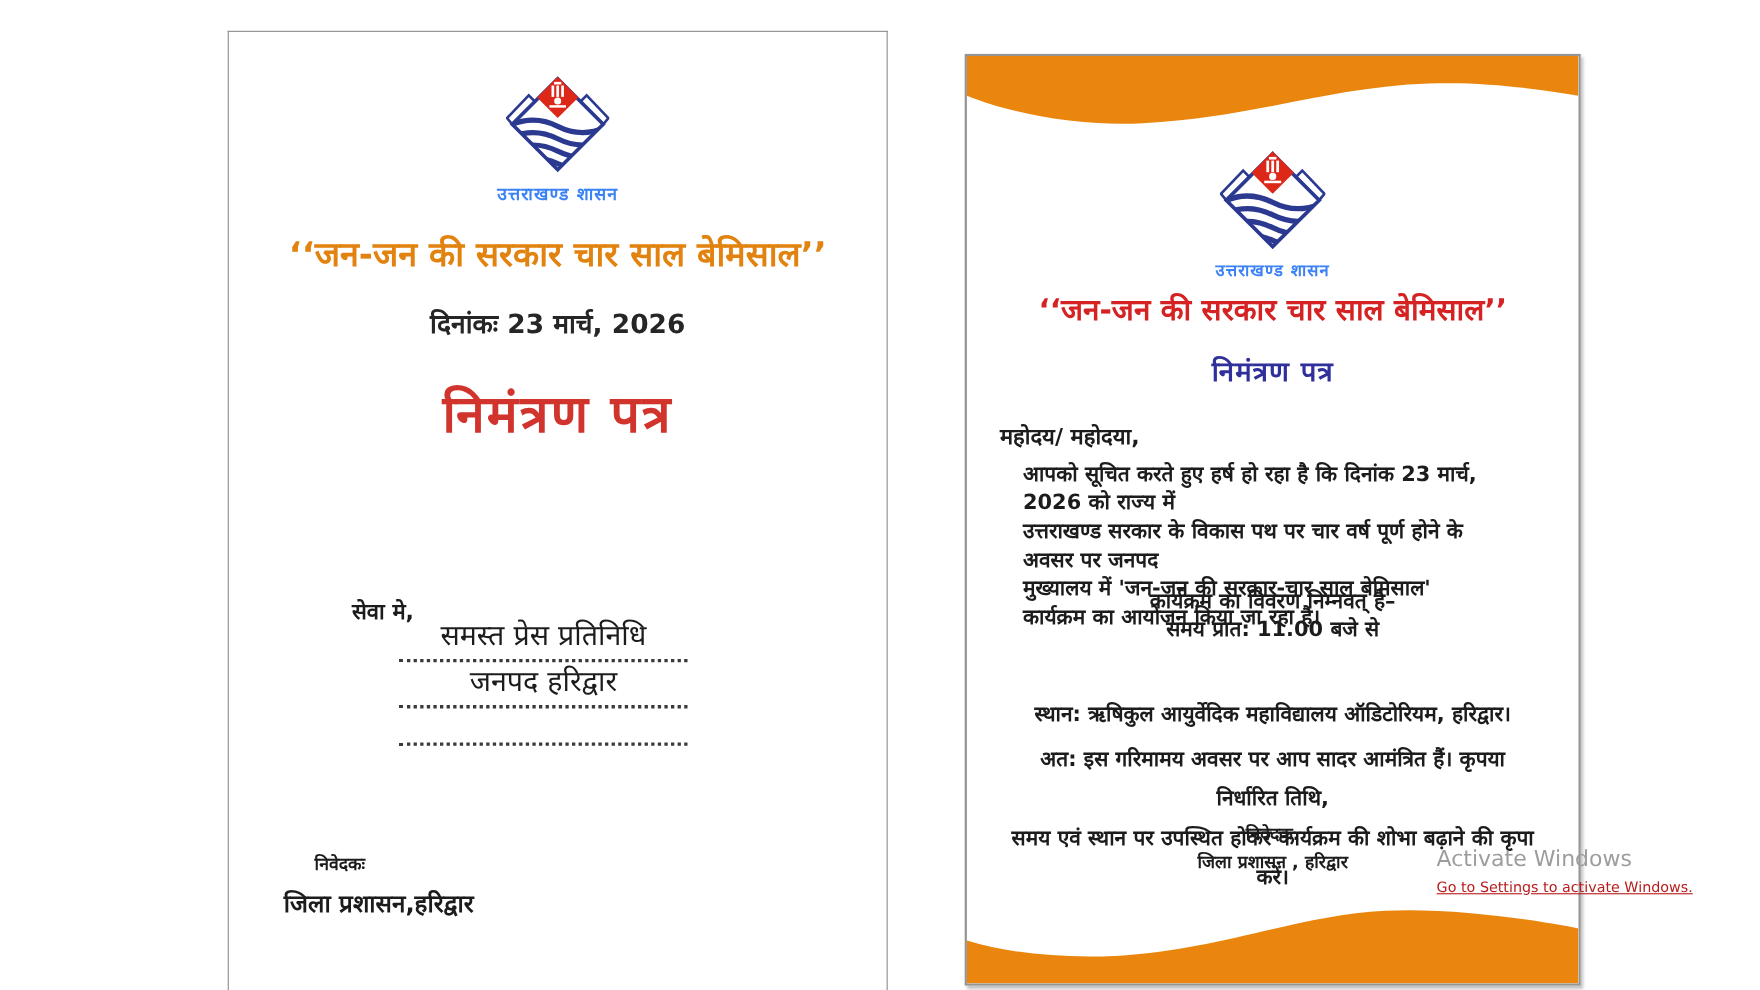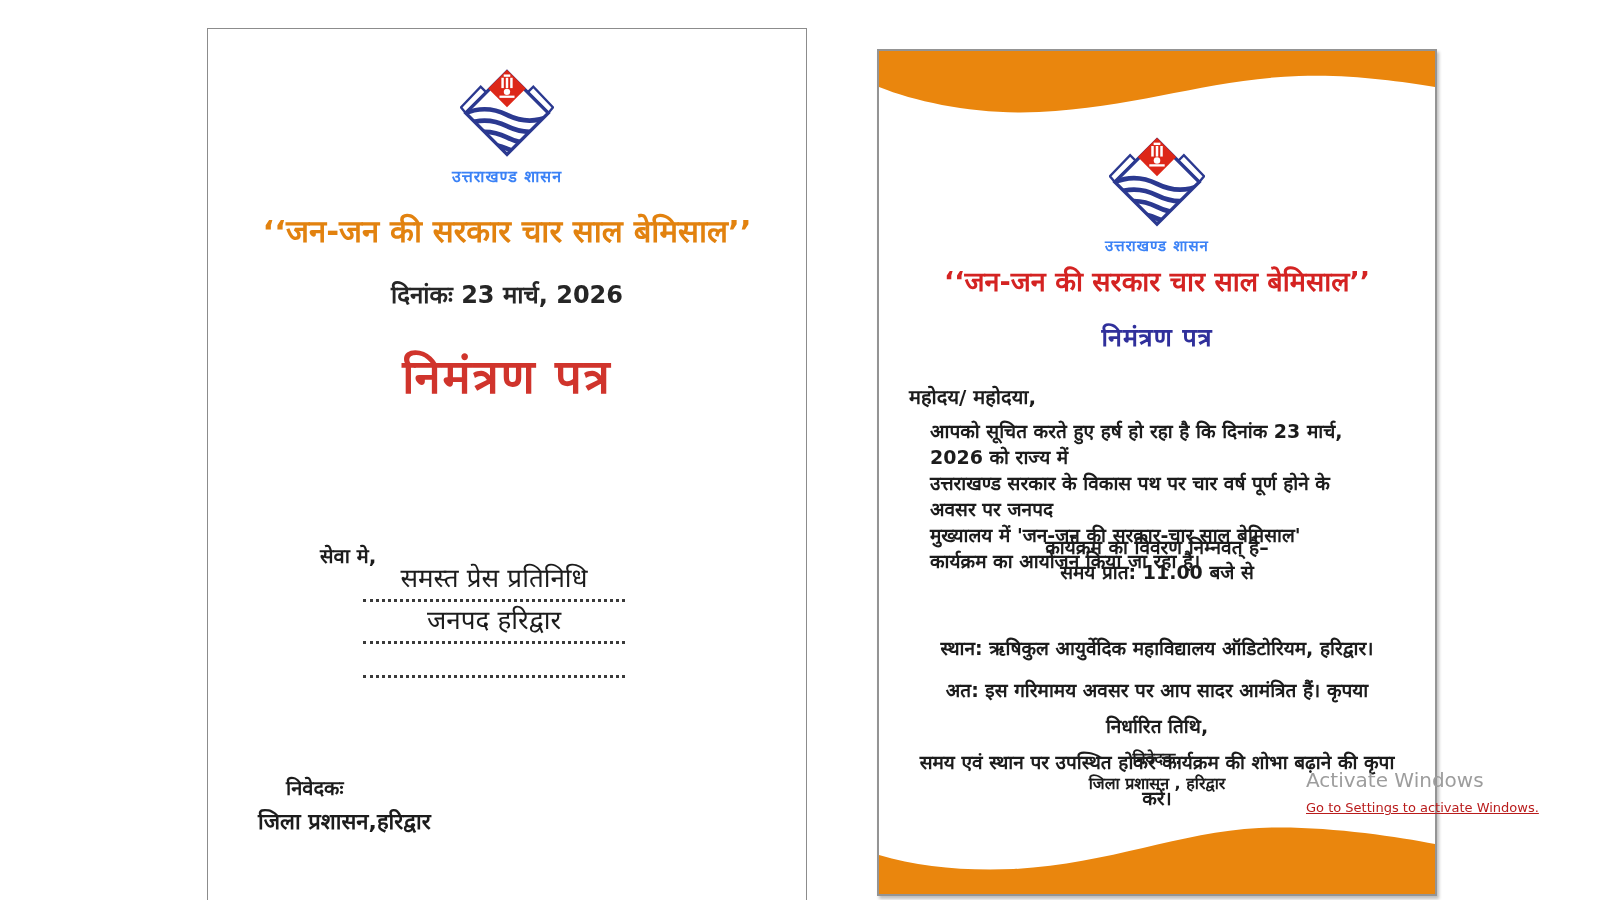--- a/index.html
+++ b/index.html
@@ -22,21 +22,21 @@
   .l-date{position:absolute;top:248px;left:0;width:100%;text-align:center;
     font-size:24px;font-weight:600;color:#262626;}
   .l-title{position:absolute;top:314px;left:0;width:100%;text-align:center;
     font-size:47px;font-weight:600;letter-spacing:2px;}
   .l-salutation{position:absolute;top:513px;left:112px;font-size:20px;font-weight:bold;}
   .l-addr{position:absolute;top:532px;left:155px;width:262px;text-align:center;}
   .l-addr .addr-line{font-size:26px;font-weight:500;line-height:34px;
     border-bottom:3px dotted #3a3a3a;padding-bottom:4px;}
   .l-addr .addr-line + .addr-line{margin-top:1px;}
   .l-addr .addr-blank{height:31px;border-bottom:3px dotted #3a3a3a;}
-  .l-requester-label{position:absolute;top:745px;left:78px;font-size:20px;font-weight:bold;}
+  .l-requester-label{position:absolute;top:745px;left:78px;font-size:16px;font-weight:bold;}
   .l-requester-name{position:absolute;top:776px;left:50px;font-size:22px;font-weight:bold;}
   
   .card-right{
     left:877px;top:49px;width:556px;height:843px;
     border:2px solid #949494;overflow:hidden;
     box-shadow:2px 3px 3px rgba(0,0,0,0.25);
   }
   .wave{position:absolute;left:0;width:100%;pointer-events:none;}
   .wave-top{top:0;height:120px;}
   .wave-bottom{bottom:0;height:120px;}

